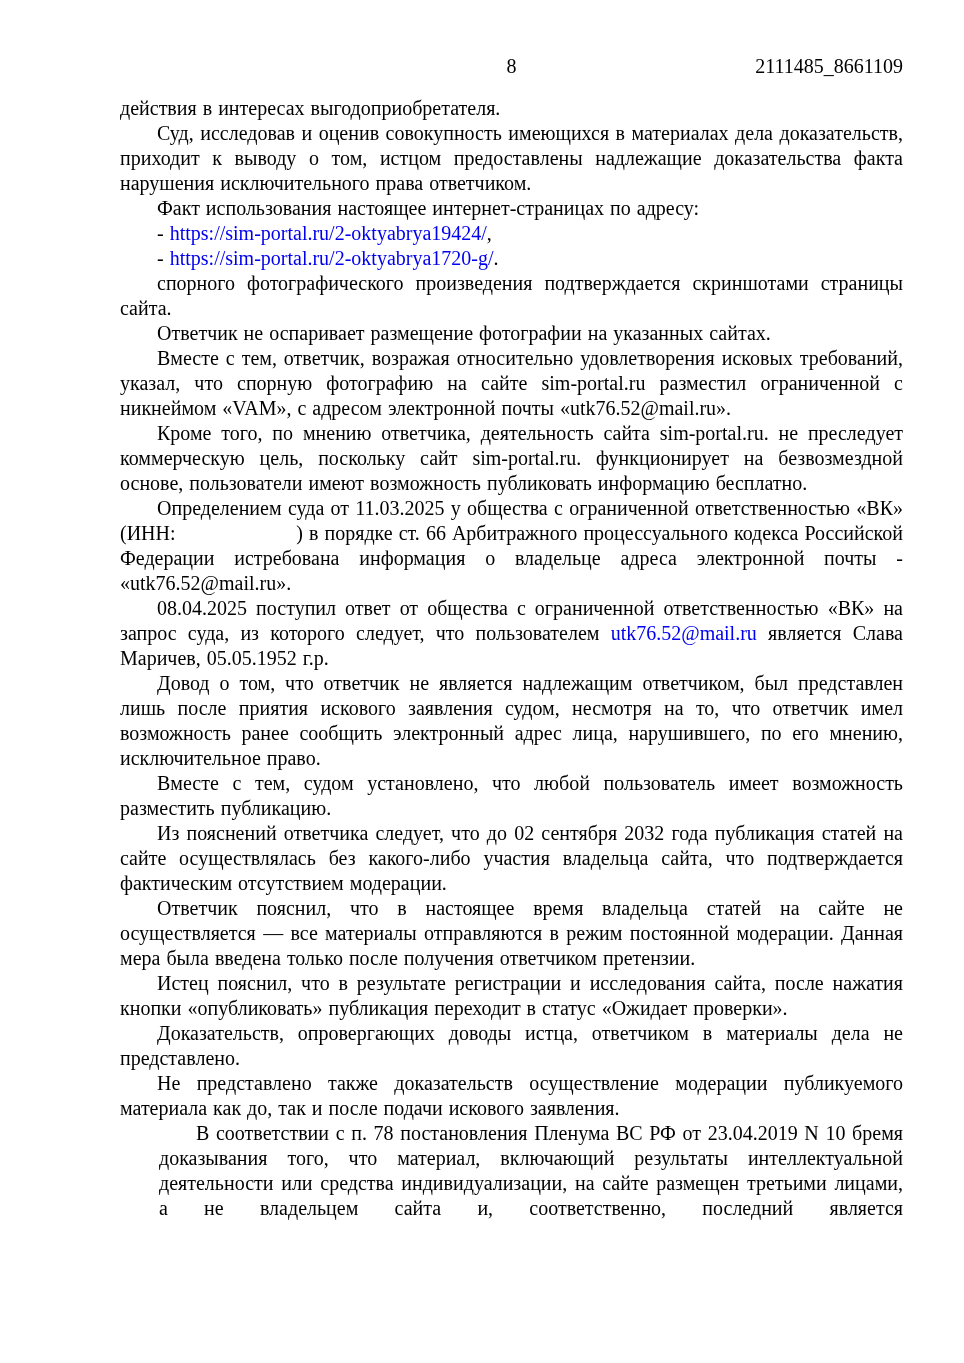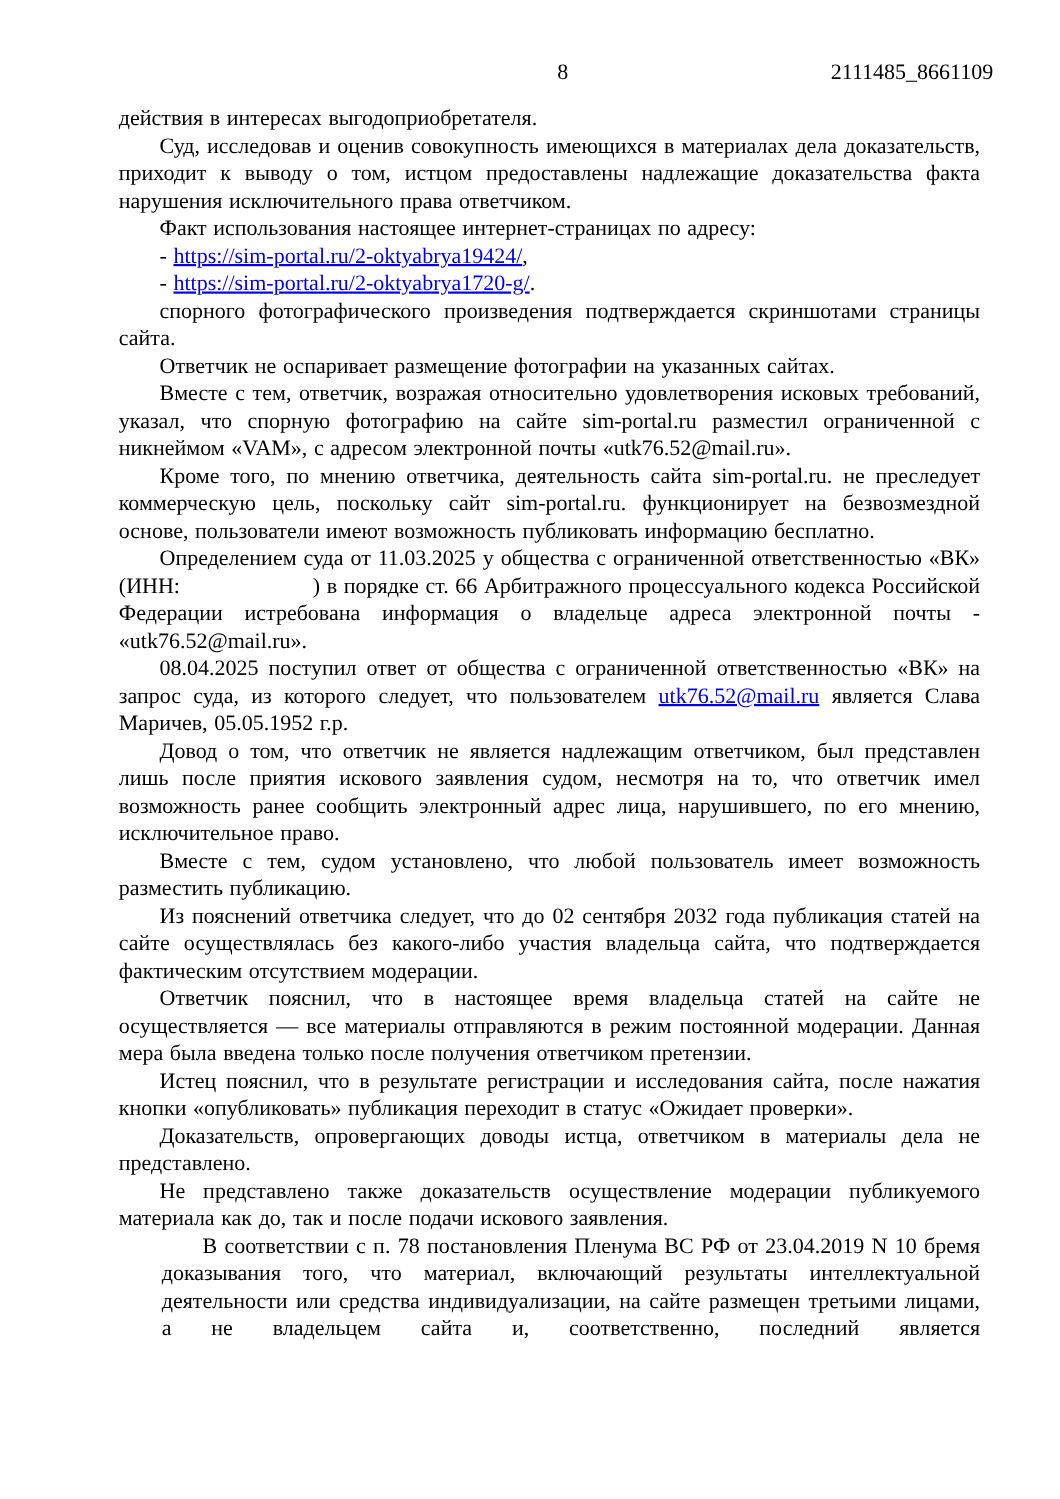--- a/index.html
+++ b/index.html
@@ -39,21 +39,21 @@
   .doc-number {
     position: absolute;
     right: 0;
     top: 0;
     white-space: nowrap;
     margin-left: 12px;
   }
   .document-body {
     position: absolute;
     top: 96px;
-    left: 108px;
+    left: 120px;
     width: 783px;
     line-height: 25px;
     word-spacing: 1px;
   }
   .document-body p {
     margin: 0;
     padding: 0;
     text-align: justify;
     text-indent: 37px;
   }
@@ -62,21 +62,20 @@
   }
   .document-body p.link-line {
     text-align: left;
   }
   .document-body p.justify-last {
     text-align-last: justify;
     margin-left: 39px;
   }
   a.doc-link {
     color: var(--link-color);
-    text-decoration: underline;
     cursor: pointer;
   }
 </style>
 </head>
 <body>
 
 <div class="page">
   <div class="page-header">
     <span class="page-number">8</span>
     <span class="doc-number">2111485_8661109</span>

